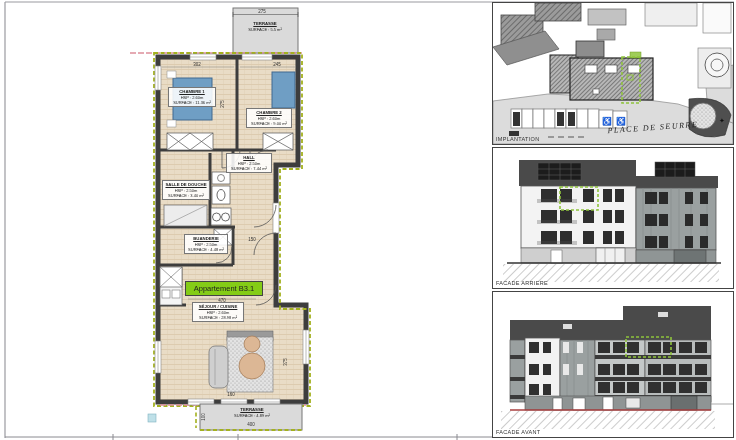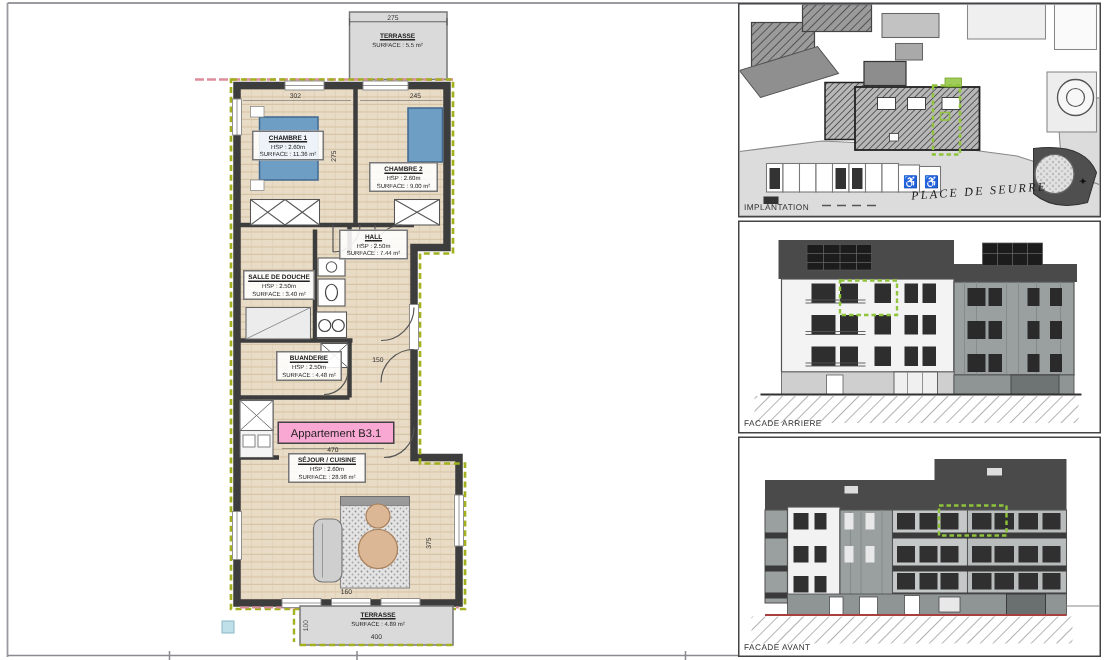--- a/index.html
+++ b/index.html
@@ -6,21 +6,21 @@
   .sheet{position:relative;width:736px;height:440px;background:#fff;overflow:hidden;
          font-family:"Liberation Sans",sans-serif;color:#222;}
   .abs{position:absolute;left:0;top:0;}
   .rlabel{position:absolute;border:0.5px solid #777;background:rgba(255,255,255,.88);
           text-align:center;font-size:4px;line-height:1.3;padding:1px;color:#222;box-sizing:border-box;}
   .rlabel .rname{font-weight:bold;text-decoration:underline;font-size:4.3px;display:block;}
   .rlabel .rline{display:block;}
   .tlabel{position:absolute;text-align:center;font-size:4px;line-height:1.3;color:#222;}
   .tlabel .rname{font-weight:bold;text-decoration:underline;font-size:4.3px;display:block;}
   .title-box{position:absolute;left:185px;top:281px;width:76px;height:13px;border:1px solid #444;
-             background:#f9a8d4;font-size:7.5px;text-align:center;line-height:13px;color:#222;}
+             background:#84cc16;font-size:7.5px;text-align:center;line-height:13px;color:#222;}
   .panel{position:absolute;left:492px;width:242px;border:1px solid #444;background:#fff;box-sizing:border-box;}
   .plabel{position:absolute;left:3px;bottom:2px;font-size:5.5px;color:#333;letter-spacing:.3px;}
   svg text{font-family:"Liberation Sans",sans-serif;}
   .dim{font-size:4.5px;fill:#333;}
   .street{font-family:"Liberation Serif",serif;font-style:italic;font-size:8px;fill:#222;letter-spacing:1.5px;}
 </style>
 </head>
 <body>
 
 <div class="sheet">

